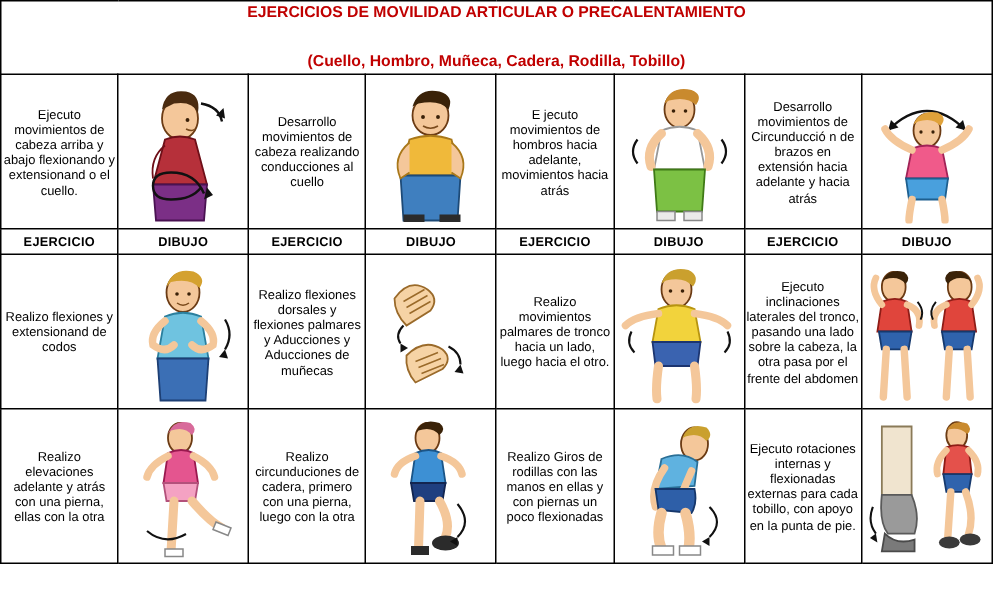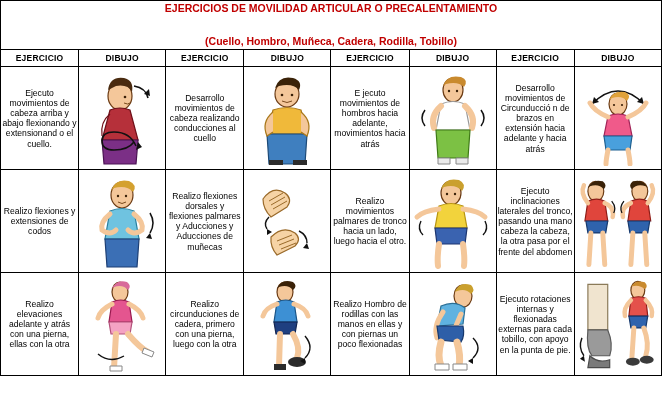--- a/index.html
+++ b/index.html
@@ -86,31 +86,20 @@
         <col class="c-pic">
     </colgroup>
     <tbody>
       <tr>
         <td class="title-cell" colspan="8">
           <span class="title-line1">EJERCICIOS DE MOVILIDAD ARTICULAR O PRECALENTAMIENTO</span>
           <span class="title-line2">(Cuello, Hombro, Muñeca, Cadera, Rodilla, Tobillo)</span>
         </td>
       </tr>
       <tr>
-        <td class="hdr">EJERCICIO</td>
-        <td class="hdr">DIBUJO</td>
-        <td class="hdr">EJERCICIO</td>
-        <td class="hdr">DIBUJO</td>
-        <td class="hdr">EJERCICIO</td>
-        <td class="hdr">DIBUJO</td>
-        <td class="hdr">EJERCICIO</td>
-        <td class="hdr">DIBUJO</td>
-      </tr>
-
-      <tr>
         <td class="txt">Ejecuto movimientos de cabeza arriba y abajo flexionando y extensionand o el cuello.</td>
         <td class="pic">
           <div class="pic-wrap">
             <svg width="84" height="96" viewBox="0 0 84 96">
               <ellipse cx="40" cy="26" rx="12" ry="14" fill="#f4c79a" stroke="#6b3b14" stroke-width="1.2"></ellipse>
               <path d="M28 20 Q30 6 44 8 Q54 10 52 22 Q48 14 36 16 Z" fill="#4a2b10"></path>
               <circle cx="45" cy="27" r="1.3" fill="#3a2008"></circle>
               <path d="M44 33 q4 2 6 0" stroke="#7a4a1c" stroke-width="1" fill="none"></path>
               <path d="M30 40 q10 -4 20 0 l8 30 -36 0 z" fill="#b6303a" stroke="#6e0f18" stroke-width="1.2"></path>
               <path d="M22 70 l36 0 l-2 24 -32 0 z" fill="#7b2f86" stroke="#4a1252" stroke-width="1.2"></path>
@@ -178,21 +167,32 @@
               <path d="M52 47 q14 -6 18 -14" fill="none" stroke="#f4c79a" stroke-width="5" stroke-linecap="round"></path>
               <path d="M28 66 l28 0 l-2 14 -24 0 z" fill="#49a0dd" stroke="#1d5f8f" stroke-width="1.2"></path>
               <path d="M32 80 q-2 10 -2 14" fill="none" stroke="#f4c79a" stroke-width="5" stroke-linecap="round"></path>
               <path d="M52 80 q2 10 2 14" fill="none" stroke="#f4c79a" stroke-width="5" stroke-linecap="round"></path>
             </svg>
           </div>
         </td>
       </tr>
 
       <tr>
-        <td class="txt">Realizo flexiones y extensiones de codos</td>
+        <td class="hdr">EJERCICIO</td>
+        <td class="hdr">DIBUJO</td>
+        <td class="hdr">EJERCICIO</td>
+        <td class="hdr">DIBUJO</td>
+        <td class="hdr">EJERCICIO</td>
+        <td class="hdr">DIBUJO</td>
+        <td class="hdr">EJERCICIO</td>
+        <td class="hdr">DIBUJO</td>
+      </tr>
+
+      <tr>
+        <td class="txt">Realizo flexiones y extensionand de codos</td>
         <td class="pic">
           <div class="pic-wrap">
             <svg width="84" height="96" viewBox="0 0 84 96">
               <ellipse cx="42" cy="22" rx="11" ry="13" fill="#f4c79a" stroke="#6b3b14" stroke-width="1.2"></ellipse>
               <path d="M31 18 Q35 5 49 8 Q58 12 53 19 Q47 12 34 15 Z" fill="#d4a12f"></path>
               <circle cx="38" cy="23" r="1.2" fill="#3a2008"></circle>
               <circle cx="46" cy="23" r="1.2" fill="#3a2008"></circle>
               <path d="M38 29 q4 3 8 0" stroke="#7a4a1c" stroke-width="1" fill="none"></path>
               <path d="M30 38 q12 -5 24 0 l5 28 -34 0 z" fill="#6fc3e0" stroke="#2a7f9e" stroke-width="1.2"></path>
               <path d="M30 41 q-10 8 -8 16 q8 6 14 0" fill="none" stroke="#f4c79a" stroke-width="5" stroke-linecap="round"></path>
@@ -237,21 +237,21 @@
               <path d="M52 36 q16 2 22 8" fill="none" stroke="#f4c79a" stroke-width="5" stroke-linecap="round"></path>
               <path d="M24 55 l32 0 l-2 16 -28 0 z" fill="#3a63b0" stroke="#1c3570" stroke-width="1.2"></path>
               <path d="M28 71 q-2 14 -1 22" fill="none" stroke="#f4c79a" stroke-width="6" stroke-linecap="round"></path>
               <path d="M52 71 q2 14 1 22" fill="none" stroke="#f4c79a" stroke-width="6" stroke-linecap="round"></path>
               <path d="M10 48 q-4 8 2 14" fill="none" stroke="#111" stroke-width="1.4"></path>
               <path d="M74 48 q4 8 -2 14" fill="none" stroke="#111" stroke-width="1.4"></path>
             </svg>
           </div>
         </td>
 
-        <td class="txt">Ejecuto inclinaciones laterales del tronco, pasando una mano cabeza la cabeza, la otra pasa por el frente del abdomen</td>
+        <td class="txt">Ejecuto inclinaciones laterales del tronco, pasando una lado sobre la cabeza, la otra pasa por el frente del abdomen</td>
         <td class="pic">
           <div class="pic-wrap">
             <svg width="42" height="96" viewBox="0 0 42 96">
               <ellipse cx="20" cy="18" rx="8" ry="10" fill="#f4c79a" stroke="#6b3b14" stroke-width="1.2"></ellipse>
               <path d="M12 15 Q16 5 27 8 Q32 12 28 16 Q23 10 14 13 Z" fill="#3a2208"></path>
               <path d="M12 28 q9 -4 17 0 l3 20 -23 0 z" fill="#e0453c" stroke="#8e1c16" stroke-width="1.2"></path>
               <path d="M12 30 q-8 -10 -4 -18" fill="none" stroke="#f4c79a" stroke-width="4.5" stroke-linecap="round"></path>
               <path d="M29 30 q10 4 8 14" fill="none" stroke="#f4c79a" stroke-width="4.5" stroke-linecap="round"></path>
               <path d="M10 48 l22 0 l-2 12 -18 0 z" fill="#2f63ad" stroke="#16396d" stroke-width="1.2"></path>
               <path d="M15 60 l-2 32" fill="none" stroke="#f4c79a" stroke-width="5" stroke-linecap="round"></path>
@@ -306,21 +306,21 @@
               <path d="M35 58 l-1 32" fill="none" stroke="#f4c79a" stroke-width="6" stroke-linecap="round"></path>
               <path d="M48 58 q8 14 4 24" fill="none" stroke="#f4c79a" stroke-width="6" stroke-linecap="round"></path>
               <path d="M29 88 l12 0 l0 6 -12 0 z" fill="#2b2b2b"></path>
               <ellipse cx="52" cy="86" rx="9" ry="5" fill="#2b2b2b"></ellipse>
               <path d="M60 60 q10 12 0 22" fill="none" stroke="#111" stroke-width="1.4"></path>
               <path d="M60 82 l-5 3 5 3 z" fill="#111"></path>
             </svg>
           </div>
         </td>
 
-        <td class="txt">Realizo Hombro de rodillas con las manos en ellas y con piernas un poco flexionadas</td>
+        <td class="txt">Realizo Giros de rodillas con las manos en ellas y con piernas un poco flexionadas</td>
         <td class="pic">
           <div class="pic-wrap">
             <svg width="84" height="96" viewBox="0 0 84 96">
               <ellipse cx="52" cy="20" rx="9" ry="11" fill="#f4c79a" stroke="#6b3b14" stroke-width="1.2"></ellipse>
               <path d="M44 16 Q48 5 60 9 Q65 14 60 18 Q55 12 46 15 Z" fill="#caa02e"></path>
               <path d="M30 30 q14 -6 24 2 l-2 16 -26 2 z" fill="#5fb2e0" stroke="#2a6f96" stroke-width="1.2"></path>
               <path d="M32 36 q-10 14 -6 26" fill="none" stroke="#f4c79a" stroke-width="5" stroke-linecap="round"></path>
               <path d="M50 38 q-6 14 -10 24" fill="none" stroke="#f4c79a" stroke-width="5" stroke-linecap="round"></path>
               <path d="M26 50 l26 0 q2 10 -2 16 l-22 -2 z" fill="#2e5fa8" stroke="#16376b" stroke-width="1.2"></path>
               <path d="M30 66 q-4 14 0 24" fill="none" stroke="#f4c79a" stroke-width="7" stroke-linecap="round"></path>

